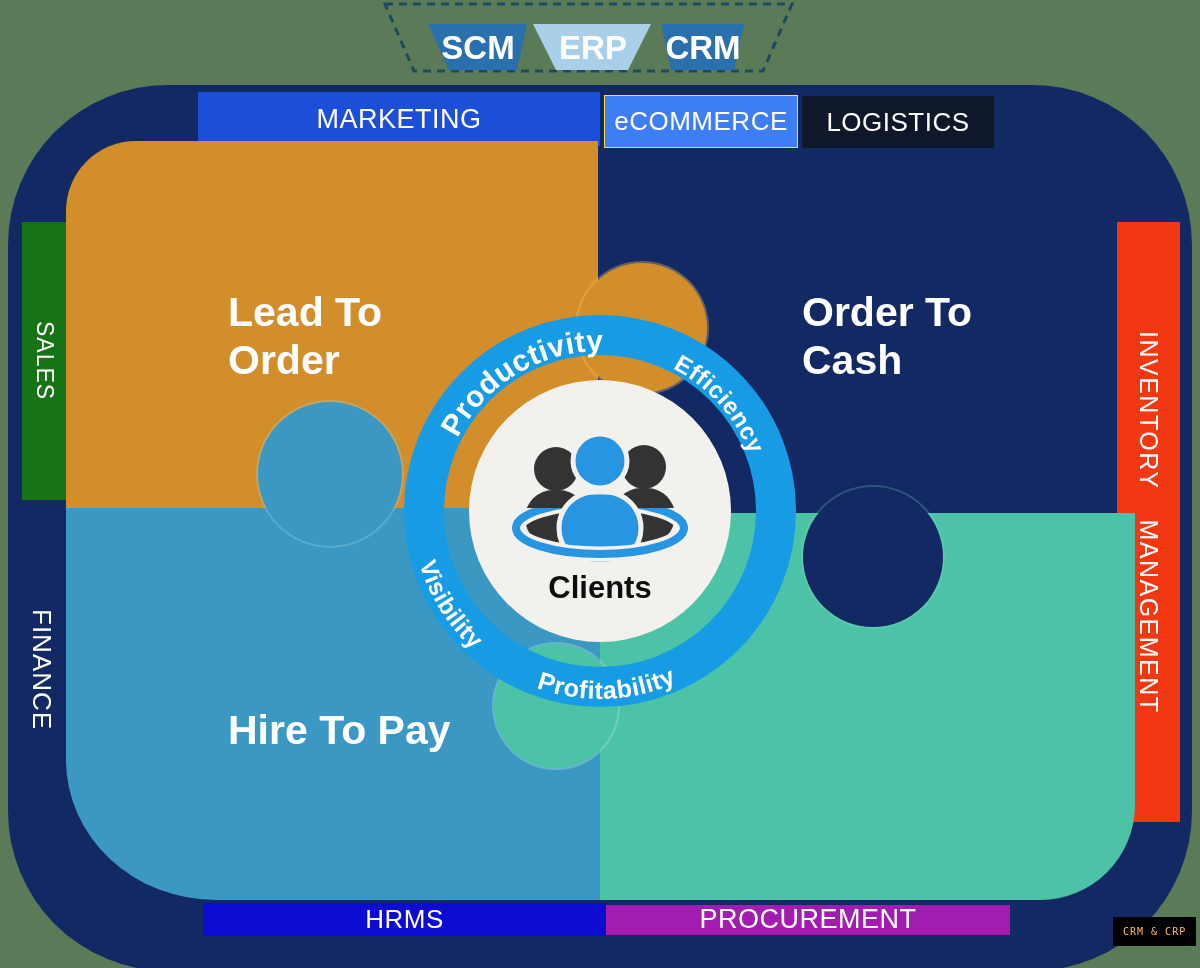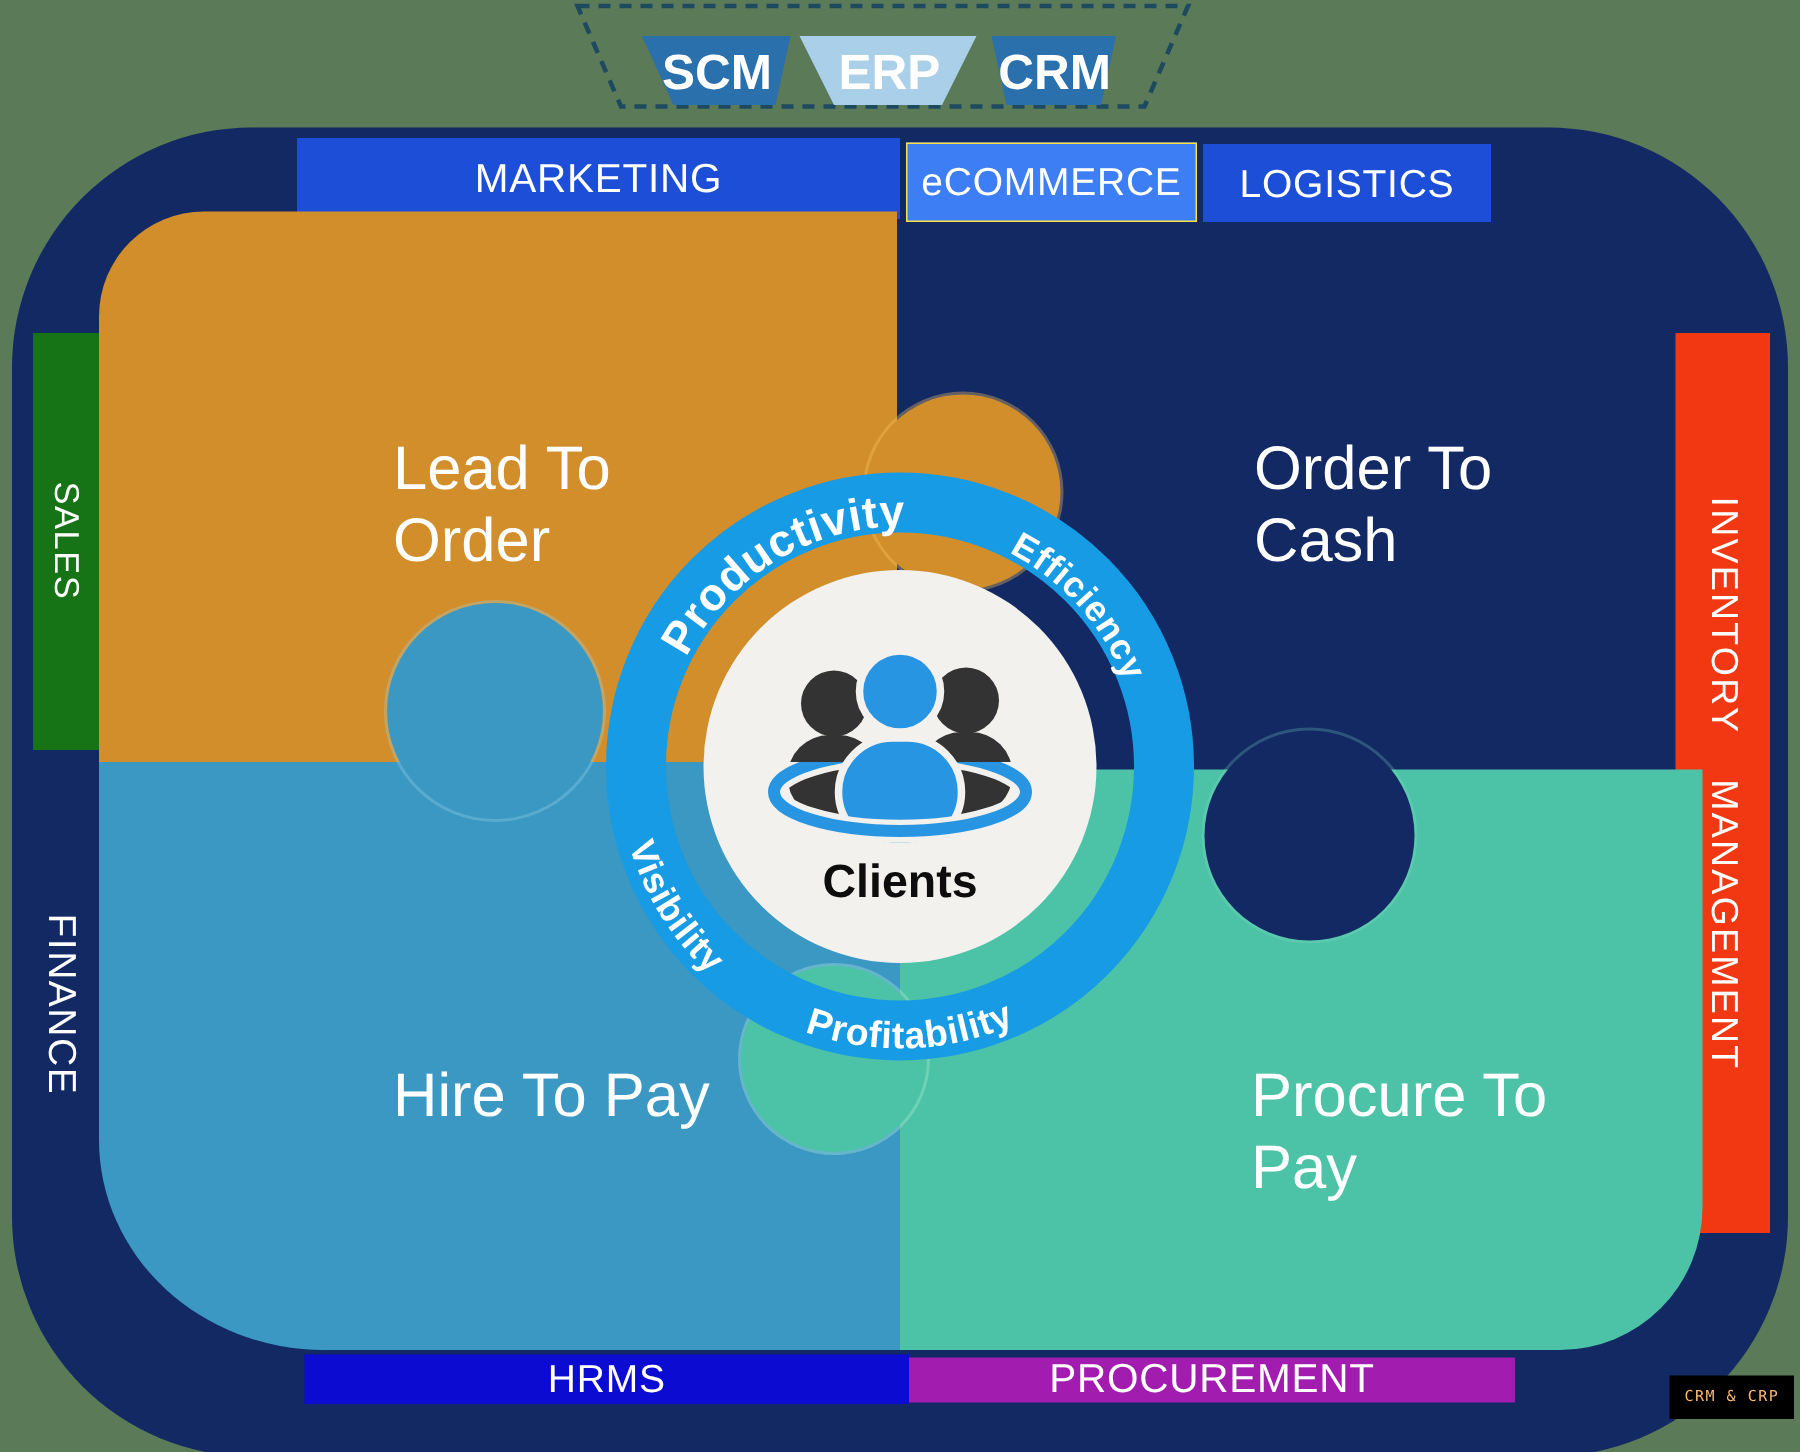--- a/index.html
+++ b/index.html
@@ -17,21 +17,21 @@
   
   .funnel-svg{position:absolute;left:0;top:0;}
   .funnel-svg text{font-family:"Liberation Sans","DejaVu Sans",sans-serif;font-weight:bold;font-size:33px;fill:#ffffff;}
   
   .hbar{
     position:absolute;display:flex;align-items:center;justify-content:center;
     color:#ffffff;font-size:27px;letter-spacing:.5px;z-index:2;
   }
   .bar-marketing{left:198px;top:92px;width:402px;height:54px;background:#1d4ed8;}
   .bar-ecommerce{left:604px;top:95px;width:194px;height:53px;background:#3e7ef5;border:1px solid #fde047;box-sizing:border-box;font-size:26px;}
-  .bar-logistics{left:802px;top:96px;width:192px;height:52px;background:#1d4ed8;font-size:26px;}
+  .bar-logistics{left:802px;top:96px;width:192px;height:52px;background:#0f172a;font-size:26px;}
   .bar-hrms{left:203px;top:903px;width:403px;height:33px;background:#0b0bd2;font-size:26px;}
   .bar-procurement{left:606px;top:905px;width:404px;height:30px;background:#a21caf;align-items:flex-end;}
   
   .vwrap{position:absolute;display:flex;align-items:center;justify-content:center;z-index:2;}
   .vlabel{writing-mode:vertical-rl;color:#ffffff;white-space:nowrap;}
   .bar-sales{left:22px;top:222px;width:44px;height:278px;background:#167416;}
   .bar-sales .vlabel{font-size:23px;letter-spacing:1px;}
   .label-finance{left:16px;top:585px;width:50px;height:170px;}
   .label-finance .vlabel{font-size:26px;letter-spacing:1px;}
   .bar-inventory{left:1117px;top:222px;width:63px;height:600px;background:#f23812;}
@@ -41,21 +41,21 @@
   .piece-lead{left:66px;top:141px;width:532px;height:367px;background:#d28e2a;border-top-left-radius:70px;}
   .piece-hire{left:66px;top:508px;width:534px;height:392px;background:#3b98c2;border-bottom-left-radius:150px 140px;}
   .piece-procure{left:600px;top:513px;width:535px;height:387px;background:#4cc3a6;border-bottom-right-radius:95px;}
   .knob{position:absolute;border-radius:50%;z-index:4;}
   .knob-navy{left:803px;top:487px;width:140px;height:140px;background:#122963;box-shadow:0 0 0 2px rgba(130,220,200,.25);}
   .knob-orange{left:577px;top:263px;width:130px;height:130px;background:#d28e2a;box-shadow:0 0 0 2px rgba(255,200,100,.35);}
   .knob-blue{left:258px;top:402px;width:144px;height:144px;background:#3b98c2;box-shadow:0 0 0 2px rgba(160,215,240,.3);}
   .knob-teal{left:494px;top:644px;width:124px;height:124px;background:#4cc3a6;box-shadow:0 0 0 2px rgba(180,235,220,.35);}
   
   .piece-label{
-    position:absolute;color:#ffffff;font-size:41px;line-height:48px;z-index:5;font-weight:400;margin-left:34px;
+    position:absolute;color:#ffffff;font-size:41px;line-height:48px;z-index:5;font-weight:700;
   }
   .cap-lead{left:228px;top:288px;width:210px;}
   .cap-order{left:802px;top:288px;width:210px;}
   .cap-hire{left:228px;top:706px;width:340px;}
   .cap-procure{left:800px;top:706px;width:240px;}
   
   .medallion{position:absolute;left:385px;top:296px;z-index:6;}
   .medallion text{font-family:"Liberation Sans","DejaVu Sans",sans-serif;}
   .ringtext{fill:#ffffff;font-weight:bold;letter-spacing:.5px;}
   
@@ -113,21 +113,20 @@
   <div class="hbar bar-hrms">
     <span>HRMS</span>
   </div>
   <div class="hbar bar-procurement">
     <span>PROCUREMENT</span>
   </div>
 
   <div class="piece-label cap-lead">Lead To Order</div>
   <div class="piece-label cap-order">Order To Cash</div>
   <div class="piece-label cap-hire">Hire To Pay</div>
-  <div class="piece-label cap-procure">Procure To Pay</div>
 
   <svg class="medallion" width="430" height="430" viewBox="0 0 430 430">
     <defs>
       <path id="arcTop" d="M 55 215 A 160 160 0 0 1 375 215" fill="none"></path>
       <path id="arcBot" d="M 27 215 A 188 188 0 0 0 403 215" fill="none"></path>
       <clipPath id="swooshClip">
           <rect x="95" y="212" width="240" height="90"></rect>
         </clipPath>
     </defs>
 

